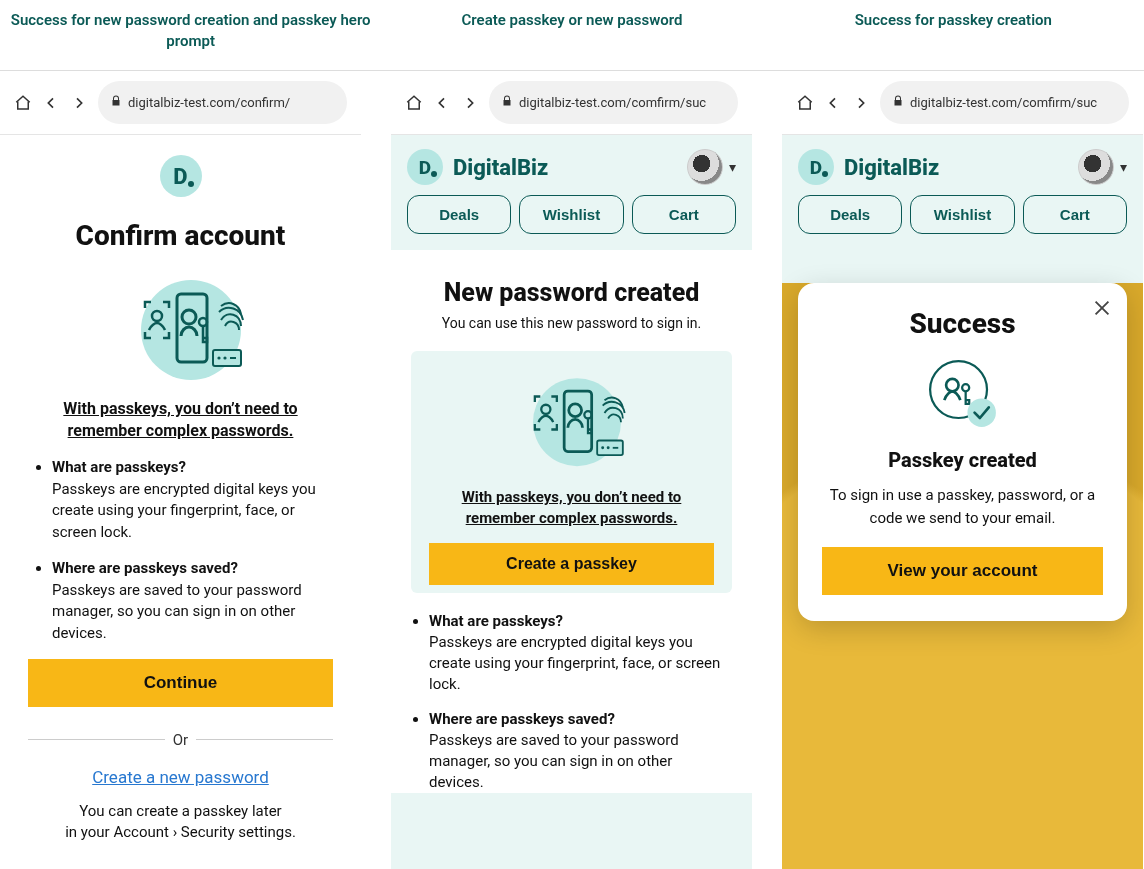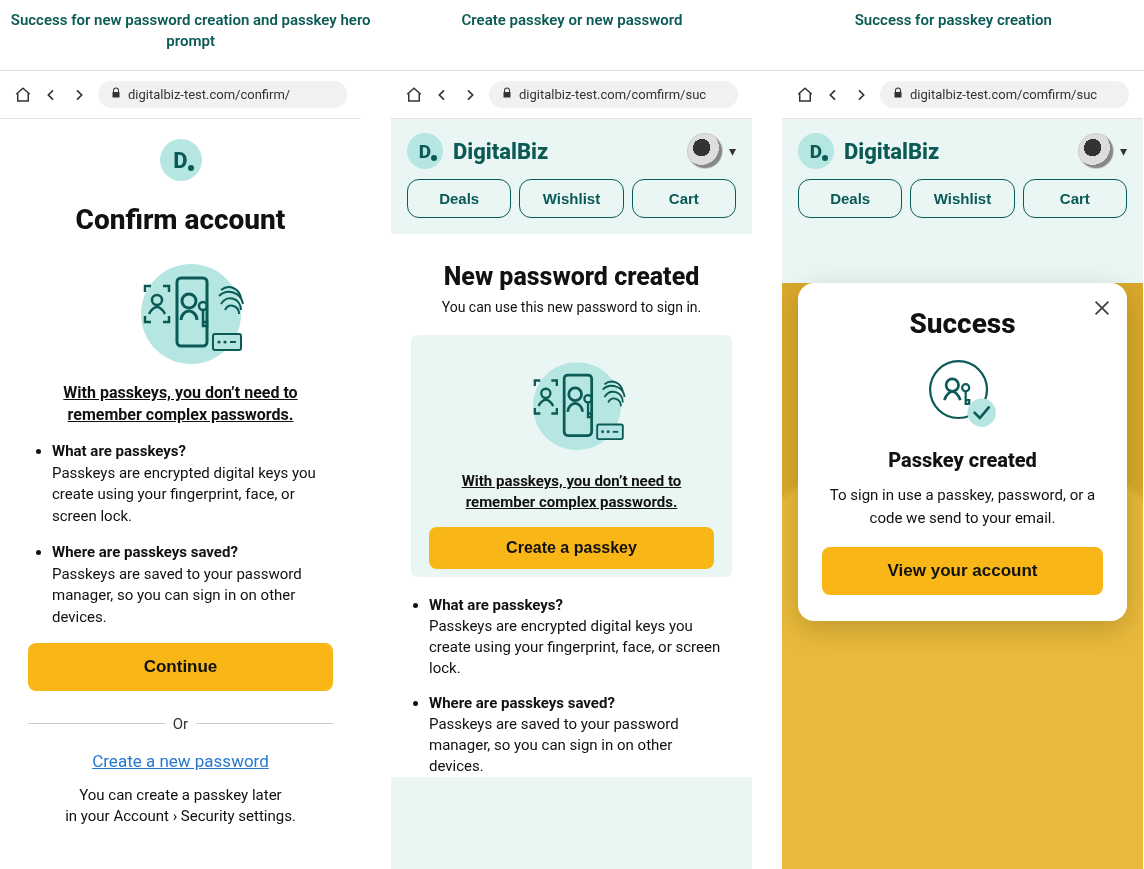--- a/index.html
+++ b/index.html
@@ -52,21 +52,21 @@
     width: 18px; height: 18px;
     display: inline-flex; align-items: center; justify-content: center;
     color: #333;
   }
   .url-pill {
     flex: 1;
     display: flex;
     gap: 6px;
     background: #f1f1f1;
     border-radius: 999px;
-    padding: 6px 12px;
+    padding: 14px 12px;
     font-size: 13px;
     color: #333;
     overflow: hidden;
     white-space: nowrap;
   }
 
   
   .p1-content {
     padding: 20px 28px 0;
     text-align: center;
@@ -116,21 +116,21 @@
     list-style: disc;
     margin-left: 14px;
     margin-bottom: 14px;
   }
   .bullets li strong { display: block; font-weight: 700; }
   .primary-btn {
     display: block;
     width: 100%;
     background: #f8b716;
     border: none;
-    border-radius: 8px;
+    border-radius: 0;
     padding: 14px 10px;
     font-size: 17px;
     font-weight: 700;
     color: #111;
     cursor: pointer;
     margin-top: 6px;
   }
   .divider-or {
     display: flex;
     align-items: center;

